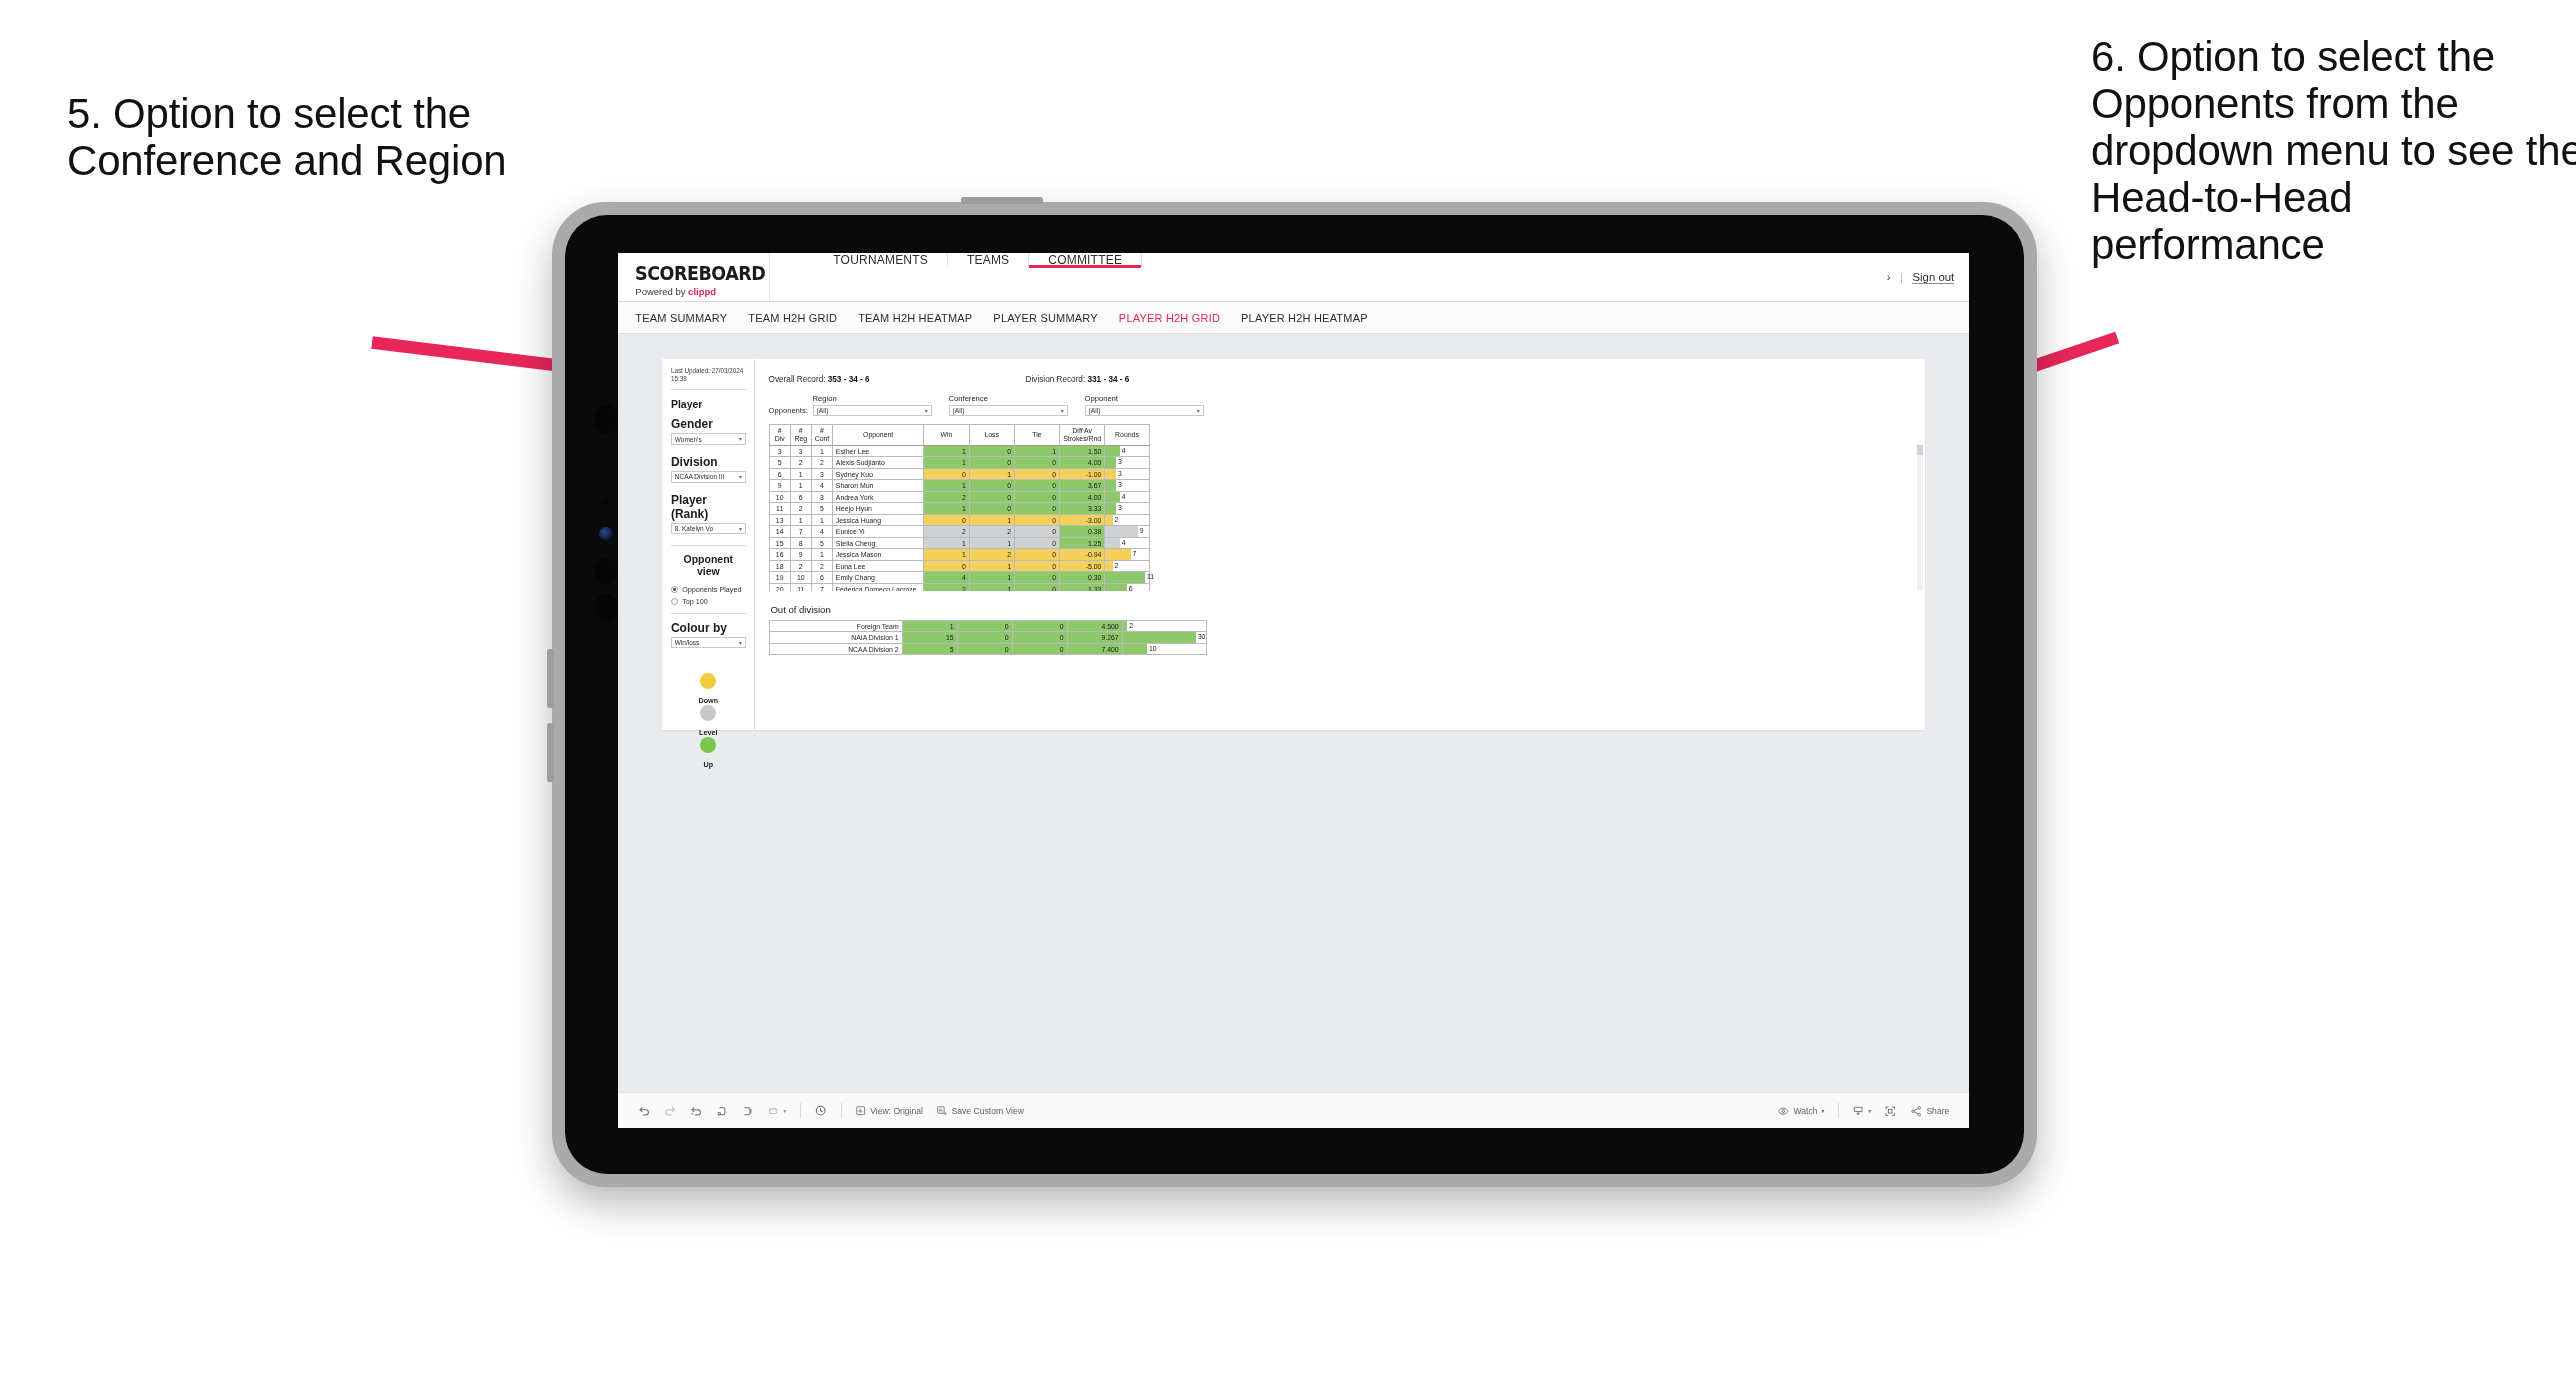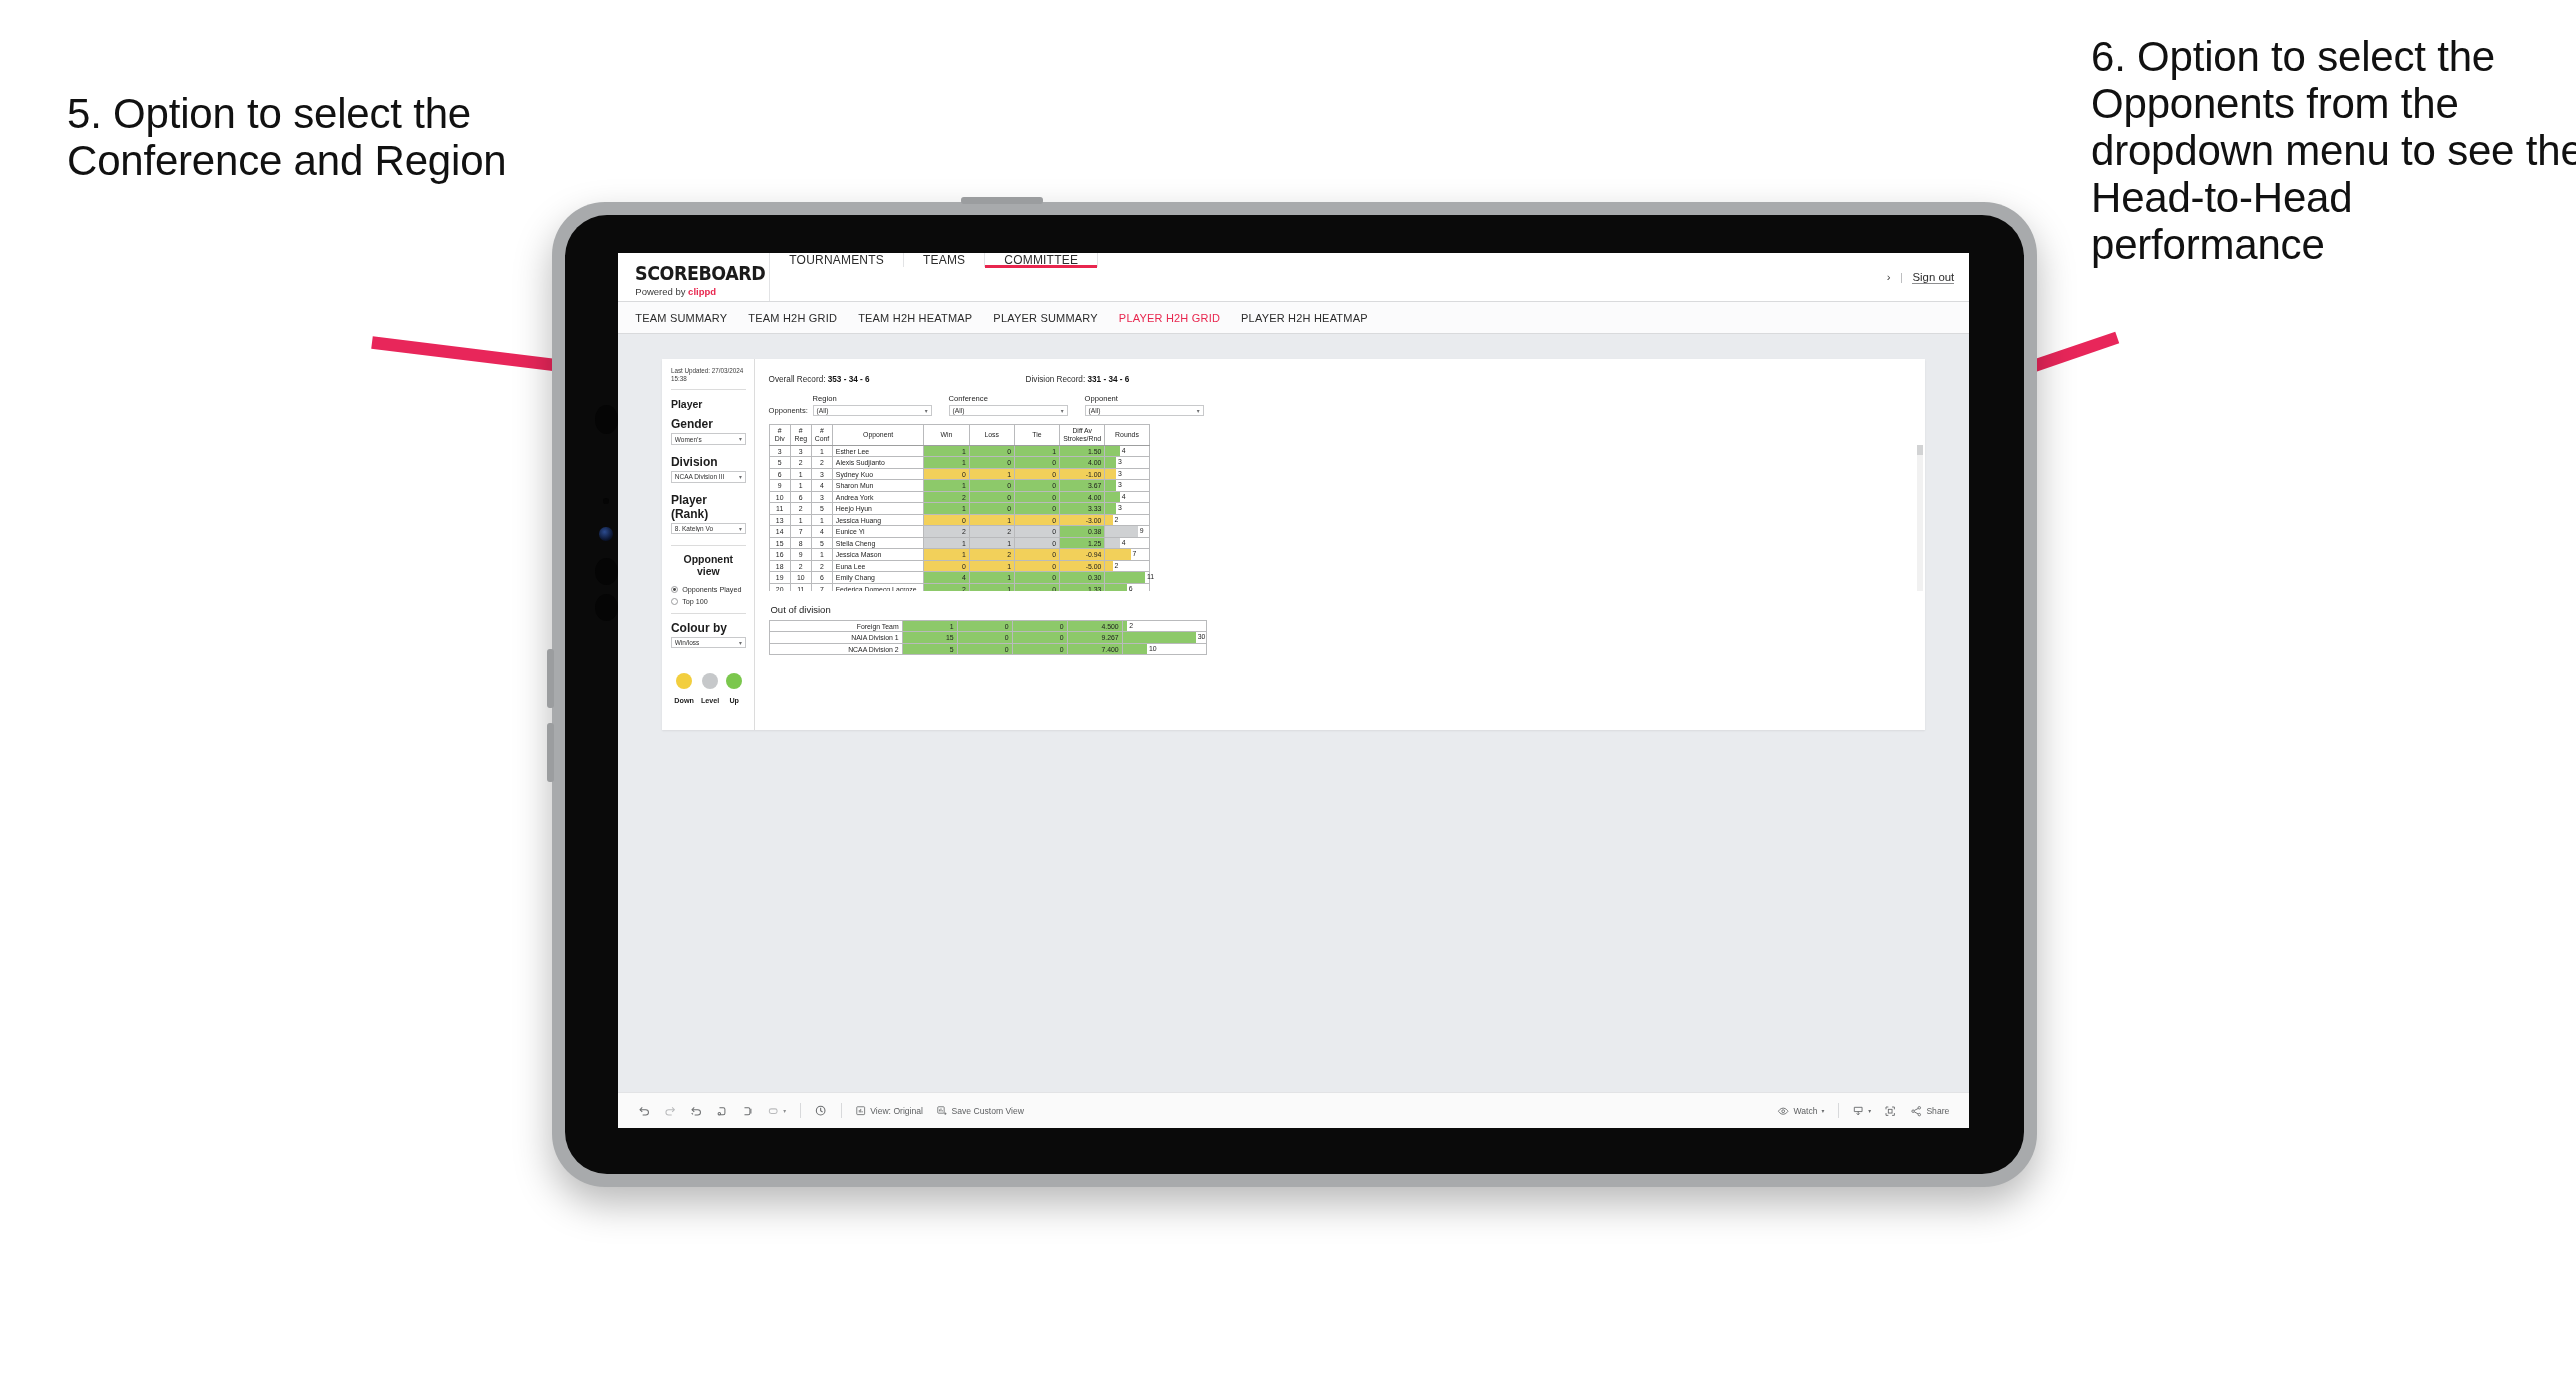--- a/index.html
+++ b/index.html
@@ -64,20 +64,21 @@
     width: 1351px; height: 875px;
     background: #e9ebee;
     overflow: hidden;
   }
 
   
   #topbar {
     height: 49px; background: #ffffff;
     display: flex; align-items: stretch;
     border-bottom: 1px solid #d9dadc;
+    gap: 44px;
   }
   #brand {
     width: 152px; padding: 5.7px 0 0 17px;
     border-right: 1px solid #e2e3e5;
     display: flex; flex-direction: column; justify-content: center;
   }
   #brand-title {
     font-family: "DejaVu Sans", sans-serif;
     font-weight: 700; font-size: 19px; letter-spacing: -0.5px;
     color: #1b1b1b; line-height: 1;
@@ -141,21 +142,21 @@
   .radio-row { display: flex; align-items: center; gap: 3.8px; font-size: 7.2px;
                color: #2e2e2e; margin-bottom: 2.9px; cursor: pointer; }
   .radio {
     width: 7.6px; height: 7.6px; border-radius: 50%;
     border: 1px solid #9b9c9e; background: #fff; position: relative; flex: none;
   }
   .radio.on::after {
     content: ""; position: absolute; left: 1.4px; top: 1.4px;
     width: 2.9px; height: 2.9px; border-radius: 50%; background: #4a4a4a;
   }
-  #legend { display: flex; justify-content: space-around; margin-top: 25px; }
+  #legend { display: flex; justify-content: space-around; margin-top: 25px; flex-direction: column; }
   .lg { text-align: center; }
   .dot { width: 16px; height: 16px; border-radius: 50%; margin: 0 auto 6.7px auto; }
   .lg-label { font-size: 7.2px; font-weight: 700; color: #1c1c1c; }
 
   
   #main { flex: 1; padding: 10.5px 11.4px 0 13.3px; position: relative; }
   #viz-title { font-size: 13px; font-weight: 700; color: #1b1b1b; letter-spacing: -0.2px; }
   #records { display: flex; margin-top: 5.7px; font-size: 8.2px; color: #2b2b2b; }
   #records .rec { width: 257px; }
   #records b { font-weight: 700; color: #111; }

